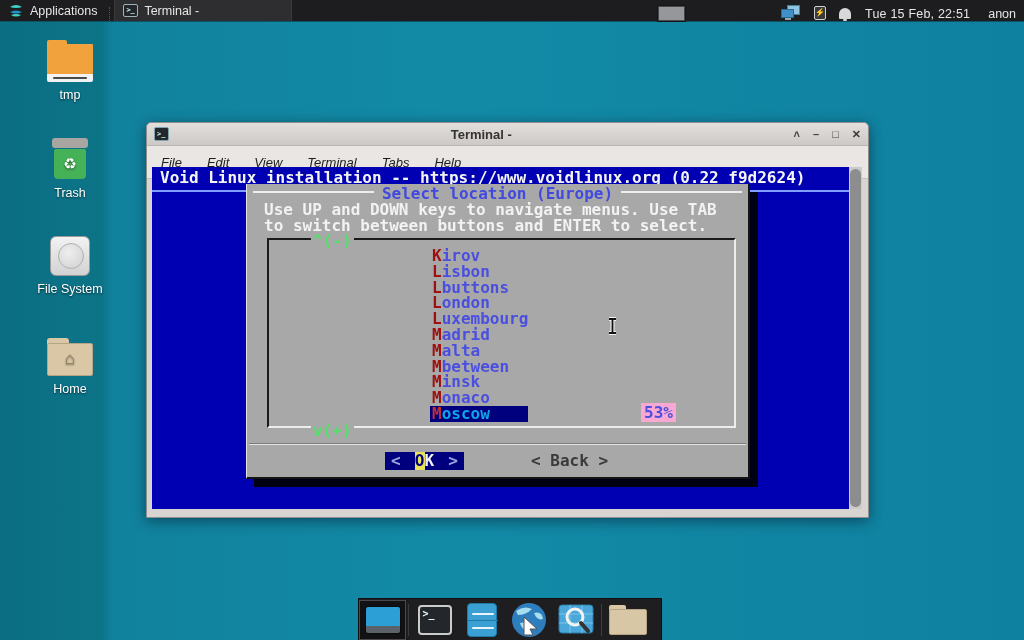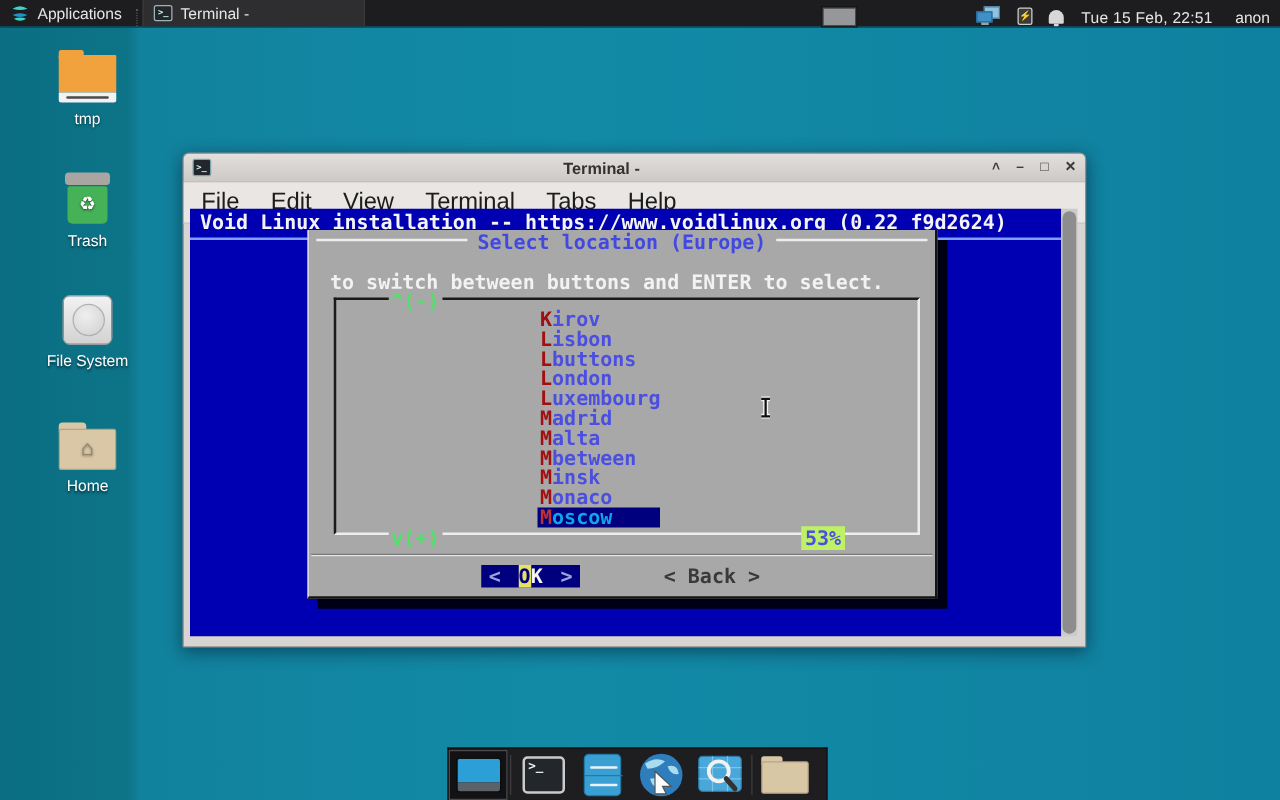--- a/index.html
+++ b/index.html
@@ -60,21 +60,21 @@
     background:#d7d4d1; border:1px solid #8e8e8e; border-radius:5px 5px 1px 1px;
     box-shadow:0 3px 14px rgba(0,0,20,.45); }
   .titlebar { height:23px; display:flex; align-items:center; padding:0 7px;
     background:linear-gradient(#e2dfdc,#cdc9c6); border-radius:5px 5px 0 0; border-bottom:1px solid #b8b4b1; }
   .tb-ico { width:15px; height:14px; background:#23272b; border:1px solid #7fa3ad; border-radius:2px;
     color:#cfe; font:bold 7px "DejaVu Sans Mono",monospace; line-height:12px; padding-left:2px; }
   .tb-title { flex:1; text-align:center; font-weight:bold; font-size:13px; color:#333; }
   .tb-ctrl { display:flex; gap:13px; color:#3c3c3c; font-size:11px; font-weight:bold; }
   .tb-ctrl span { cursor:default; line-height:14px; }
   .menubar { height:21px; background:#e9e6e3; display:flex; align-items:center; gap:25px;
-    padding:16px 14px; font-size:19px; color:#1c1c1c; border-bottom:1px solid #c6c2bf; }
+    padding:16px 14px; font-size:13px; color:#1c1c1c; border-bottom:1px solid #c6c2bf;font-style:italic; }
   .term-wrap { position:absolute; left:5px; right:6px; top:44px; bottom:8px; display:flex; }
   .term { flex:1; position:relative; background:#0000b2; overflow:hidden;
     font:bold 16px "DejaVu Sans Mono",monospace; }
   .scrollbar { width:13px; background:#cbcbcb; position:relative; }
   .scrollbar .thumb { position:absolute; left:1px; right:1px; top:2px; bottom:2px; background:#8d8d8d; border-radius:6px; }
 
   .term-header { position:absolute; left:8px; top:1px; color:#f4f4f4; white-space:pre; }
   .term-hr { position:absolute; left:0; right:0; top:23px; height:2px; background:#7f9ffb; }
 
   
@@ -92,21 +92,21 @@
     border-bottom:2px solid #ededed; border-right:2px solid #ededed; }
   .city-list { position:absolute; left:163px; top:8px; }
   .city-row { height:15.8px; line-height:15.8px; white-space:pre; }
   .city-row .fc { color:#a01010; }
   .city-row .rc { color:#4b4fe0; }
   .city-row.selected { background:#00007e; padding:0 2px; margin-left:-2px; }
   .city-row.selected .fc { color:#c03030; }
   .city-row.selected .rc { color:#0ea5e9; }
   .scroll-up { position:absolute; left:64px; top:47px; color:#53e06a; background:#a8a8a8; padding:0 2px; }
   .scroll-down { position:absolute; left:64px; top:237px; color:#53e06a; background:#a8a8a8; padding:0 2px; }
-  .pct { position:absolute; left:394px; top:237px; color:#4b4fe0; background:#bef264; padding:0 3px; }
+  .pct { position:absolute; left:394px; top:219px; color:#4b4fe0; background:#f9a8d4; padding:0 3px; }
 
   .dlg-sep { position:absolute; left:2px; right:2px; top:259px; height:2px;
     border-top:1px solid #7a7a7a; border-bottom:1px solid #e4e4e4; }
   .btn-ok { position:absolute; left:138px; top:268px; width:79px; height:18px; background:#00007e;
     display:flex; align-items:center; justify-content:space-between; padding:0 6px; line-height:18px; }
   .btn-ok .br { color:#9aa4dc; }
   .btn-ok .mid { display:flex; }
   .btn-ok .okO { background:#e7e35e; color:#00007e; }
   .btn-ok .okK { color:#f4f4f4; }
   .btn-back { position:absolute; left:284px; top:268px; height:18px; line-height:18px; color:#3a3a3a; white-space:pre; }
@@ -222,20 +222,21 @@
     <div class="term">
       <div class="term-header">Void Linux installation -- https://www.voidlinux.org (0.22 f9d2624)</div>
       <div class="term-hr"></div>
 
       <div class="dlg-shadow"></div>
       <div class="dialog">
         <div class="dlg-topline"></div>
         <div class="dlg-title">
           <span>Select location (Europe)</span>
         </div>
+        <div class="dlg-text1">Use UP and DOWN keys to navigate menus. Use TAB</div>
         <div class="dlg-text2">to switch between buttons and ENTER to select.</div>
 
         <div class="listbox">
           <div class="city-list">
               <div class="city-row"><span class="fc">K</span><span class="rc">irov</span></div>
               <div class="city-row"><span class="fc">L</span><span class="rc">isbon</span></div>
               <div class="city-row"><span class="fc">L</span><span class="rc">buttons</span></div>
               <div class="city-row"><span class="fc">L</span><span class="rc">ondon</span></div>
               <div class="city-row"><span class="fc">L</span><span class="rc">uxembourg</span></div>
               <div class="city-row"><span class="fc">M</span><span class="rc">adrid</span></div>

